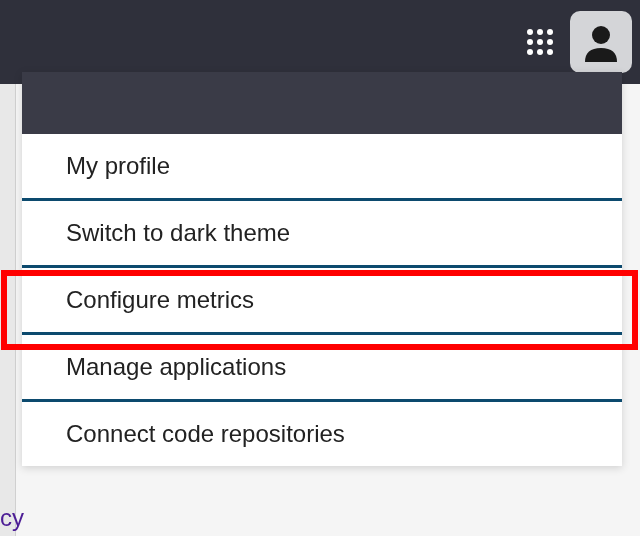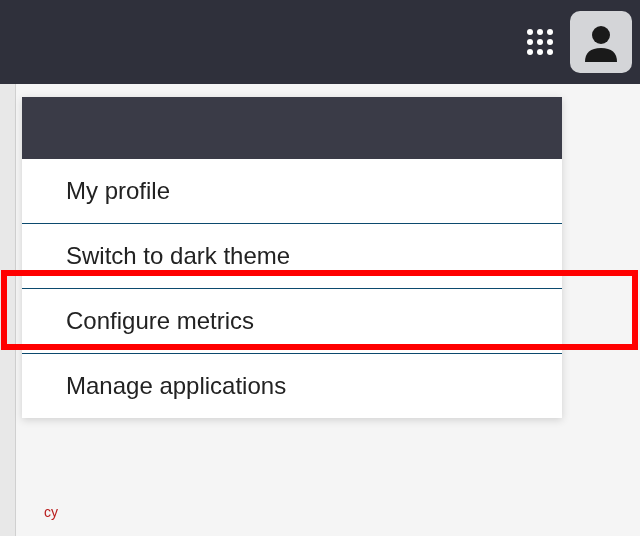--- a/index.html
+++ b/index.html
@@ -47,46 +47,45 @@
       top: 84px;
       width: 16px;
       bottom: 0;
       background: #e8e8e8;
       border-right: 1px solid #d0d0d0;
     }
     .cy-text {
       position: absolute;
       left: 0;
       top: 504px;
-      font-size: 14px;
-      color: #b91c1c;
-      margin-left: 44px;
+      font-size: 24px;
+      color: #4c1d95;
     }
 
     .dropdown {
       position: absolute;
-      top: 97px;
+      top: 72px;
       left: 22px;
-      width: 540px;
+      width: 600px;
       background: #8b5cf6;
       box-shadow: 0 2px 8px rgba(0,0,0,0.15);
     }
     .dropdown-header {
       height: 62px;
       background: #3a3b47;
     }
     .menu {
       list-style: none;
     }
     .menu-item {
       padding: 18px 0 18px 44px;
       font-size: 24px;
       color: #222;
       cursor: pointer;
-      border-top: 1px solid #0c4a6e;
+      border-top: 3px solid #0c4a6e;
       background: #fff;
     }
     .menu-item:first-child { border-top: none; }
 
     .highlight-box {
       position: absolute;
       top: 270px;
       left: 1px;
       width: 637px;
       height: 80px;
@@ -122,16 +121,17 @@
 <div class="side-sliver"></div>
 <div class="cy-text">cy</div>
 
 <div class="dropdown">
   <div class="dropdown-header"></div>
   <ul class="menu">
     <li class="menu-item">My profile</li>
     <li class="menu-item">Switch to dark theme</li>
     <li class="menu-item">Configure metrics</li>
     <li class="menu-item">Manage applications</li>
+    <li class="menu-item">Connect code repositories</li>
   </ul>
 </div>
 
 <div class="highlight-box"></div>
 
 </body></html>

